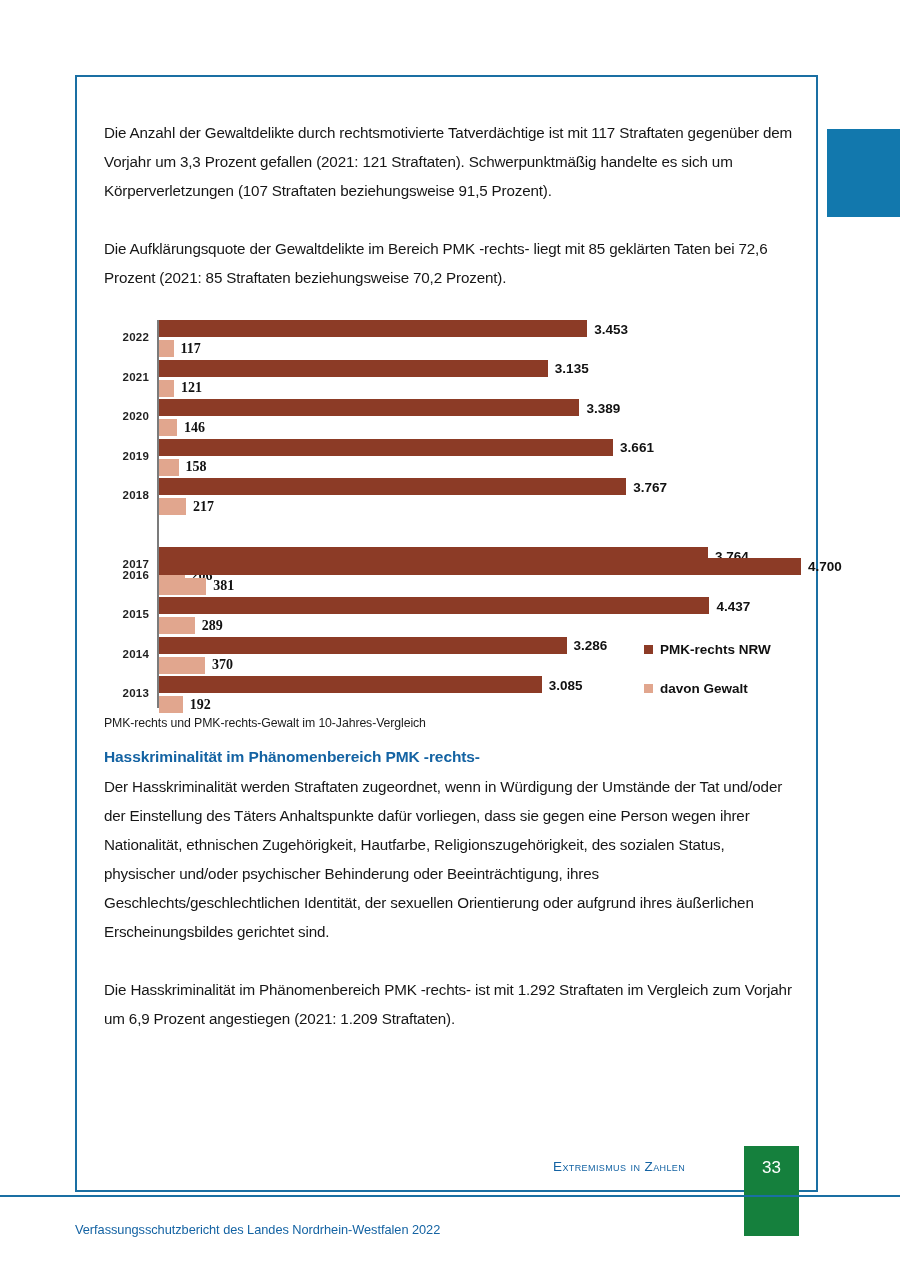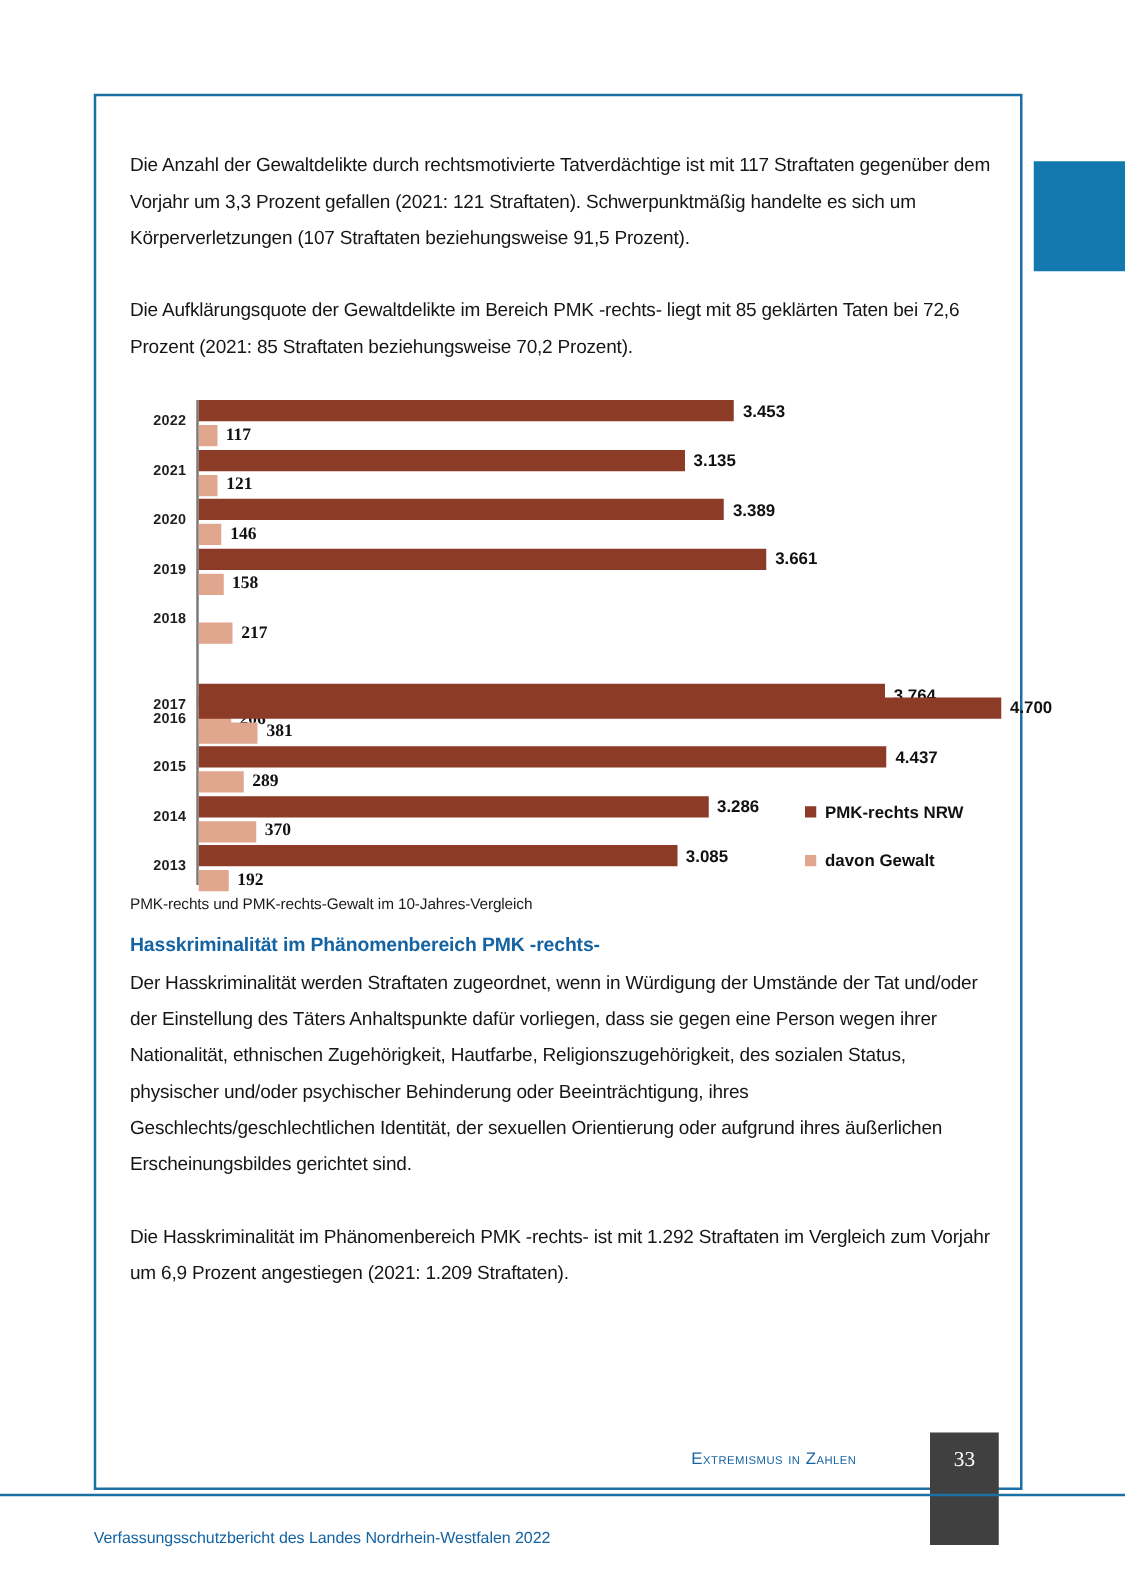--- a/index.html
+++ b/index.html
@@ -171,29 +171,28 @@
     font-variant: small-caps;
     letter-spacing: 0.4px;
     white-space: nowrap;
   }
   .page-number-box {
     position: absolute;
     left: 744px;
     top: 1146px;
     width: 55px;
     height: 90px;
-    background: #404040;
+    background: #15803d;
     color: #ffffff;
     font-size: 17px;
     display: flex;
     align-items: flex-start;
     justify-content: center;
     padding-top: 12px;
     box-sizing: border-box;
-    font-family: Liberation Serif, serif;
   }
   .bottom-line {
     position: absolute;
     left: 75px;
     top: 1222px;
     font-size: 12.8px;
     color: #1463a3;
     letter-spacing: -0.05px;
   }
 </style>
@@ -245,20 +244,23 @@
             <div class="ylabel">2019</div>
             <div class="bar total" style="width: 454.12px;">
               <span class="bar-value">3.661</span>
             </div>
             <div class="bar gewalt" style="width: 19.5987px;">
               <span class="bar-value">158</span>
             </div>
           </div>
           <div class="grp" style="top: 164.4px;">
             <div class="ylabel">2018</div>
+            <div class="bar total" style="width: 467.268px;">
+              <span class="bar-value">3.767</span>
+            </div>
             <div class="bar gewalt" style="width: 26.9172px;">
               <span class="bar-value">217</span>
             </div>
           </div>
           <div class="grp" style="top: 204px; margin-top: 29px;">
             <div class="ylabel">2017</div>
             <div class="bar total" style="width: 549px;">
               <span class="bar-value">3.764</span>
             </div>
             <div class="bar gewalt" style="width: 25.5528px;">

